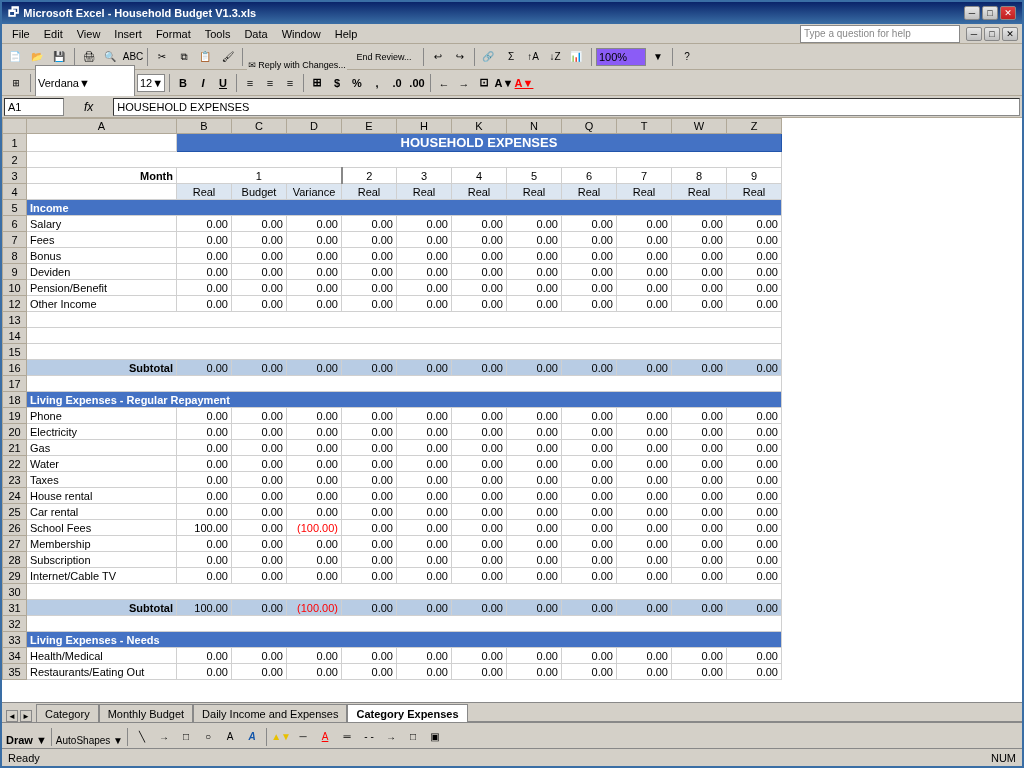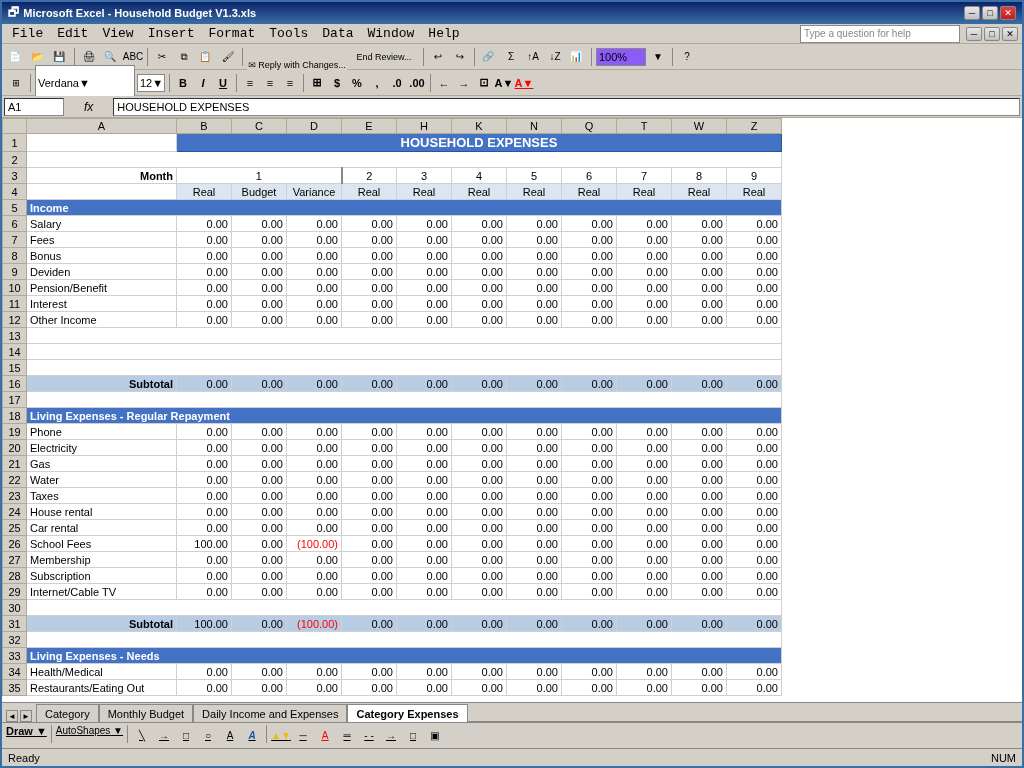--- a/index.html
+++ b/index.html
@@ -33,23 +33,22 @@
       background: #d4d0c8;
       display: flex;
       align-items: center;
       padding: 2px 4px;
       height: 20px;
       border-bottom: 1px solid #b0a898;
       gap: 2px;
     }
     .menu-item {
       padding: 1px 6px;
-      font-size: 13px;
+      font-size: 11px;
       cursor: pointer;
-      font-family: Liberation Mono, monospace;
     }
     
     
     .formula-area {
       background: #d4d0c8;
       display: flex;
       align-items: center;
       height: 22px;
       border-bottom: 1px solid #b0a898;
       padding: 1px 2px;
@@ -195,26 +194,25 @@
       height: 18px;
       padding: 0 6px;
       border-top: 1px solid #888;
       font-size: 11px;
     }
     
     
     .draw-toolbar {
       background: #d4d0c8;
       display: flex;
-      align-items: flex-start;
+      align-items: flex-end;
       height: 26px;
       padding: 2px 4px;
       border-top: 1px solid #888;
       gap: 2px;
-      text-decoration: underline;
     }
     .format-btn {
       width: 18px; height: 18px;
       border: 1px solid transparent;
       background: #d4d0c8;
       font-size: 11px;
       font-weight: bold;
       display: flex; align-items: center; justify-content: center;
       cursor: pointer;
     }
@@ -536,35 +534,20 @@
             <td class="cell cell-right">0.00</td>
             <td class="cell cell-right">0.00</td>
             <td class="cell cell-right">0.00</td>
             <td class="cell cell-right">0.00</td>
             <td class="cell cell-right">0.00</td>
             <td class="cell cell-right">0.00</td>
             <td class="cell cell-right">0.00</td>
             <td class="cell cell-right">0.00</td>
           </tr>
 
-          <tr>
-            <td class="row-num">11</td>
-            <td class="cell">Interest</td>
-            <td class="cell cell-right">0.00</td>
-            <td class="cell cell-right">0.00</td>
-            <td class="cell cell-right">0.00</td>
-            <td class="cell cell-right">0.00</td>
-            <td class="cell cell-right">0.00</td>
-            <td class="cell cell-right">0.00</td>
-            <td class="cell cell-right">0.00</td>
-            <td class="cell cell-right">0.00</td>
-            <td class="cell cell-right">0.00</td>
-            <td class="cell cell-right">0.00</td>
-            <td class="cell cell-right">0.00</td>
-          </tr>
 
           <tr>
             <td class="row-num">12</td>
             <td class="cell">Other Income</td>
             <td class="cell cell-right">0.00</td>
             <td class="cell cell-right">0.00</td>
             <td class="cell cell-right">0.00</td>
             <td class="cell cell-right">0.00</td>
             <td class="cell cell-right">0.00</td>
             <td class="cell cell-right">0.00</td>

